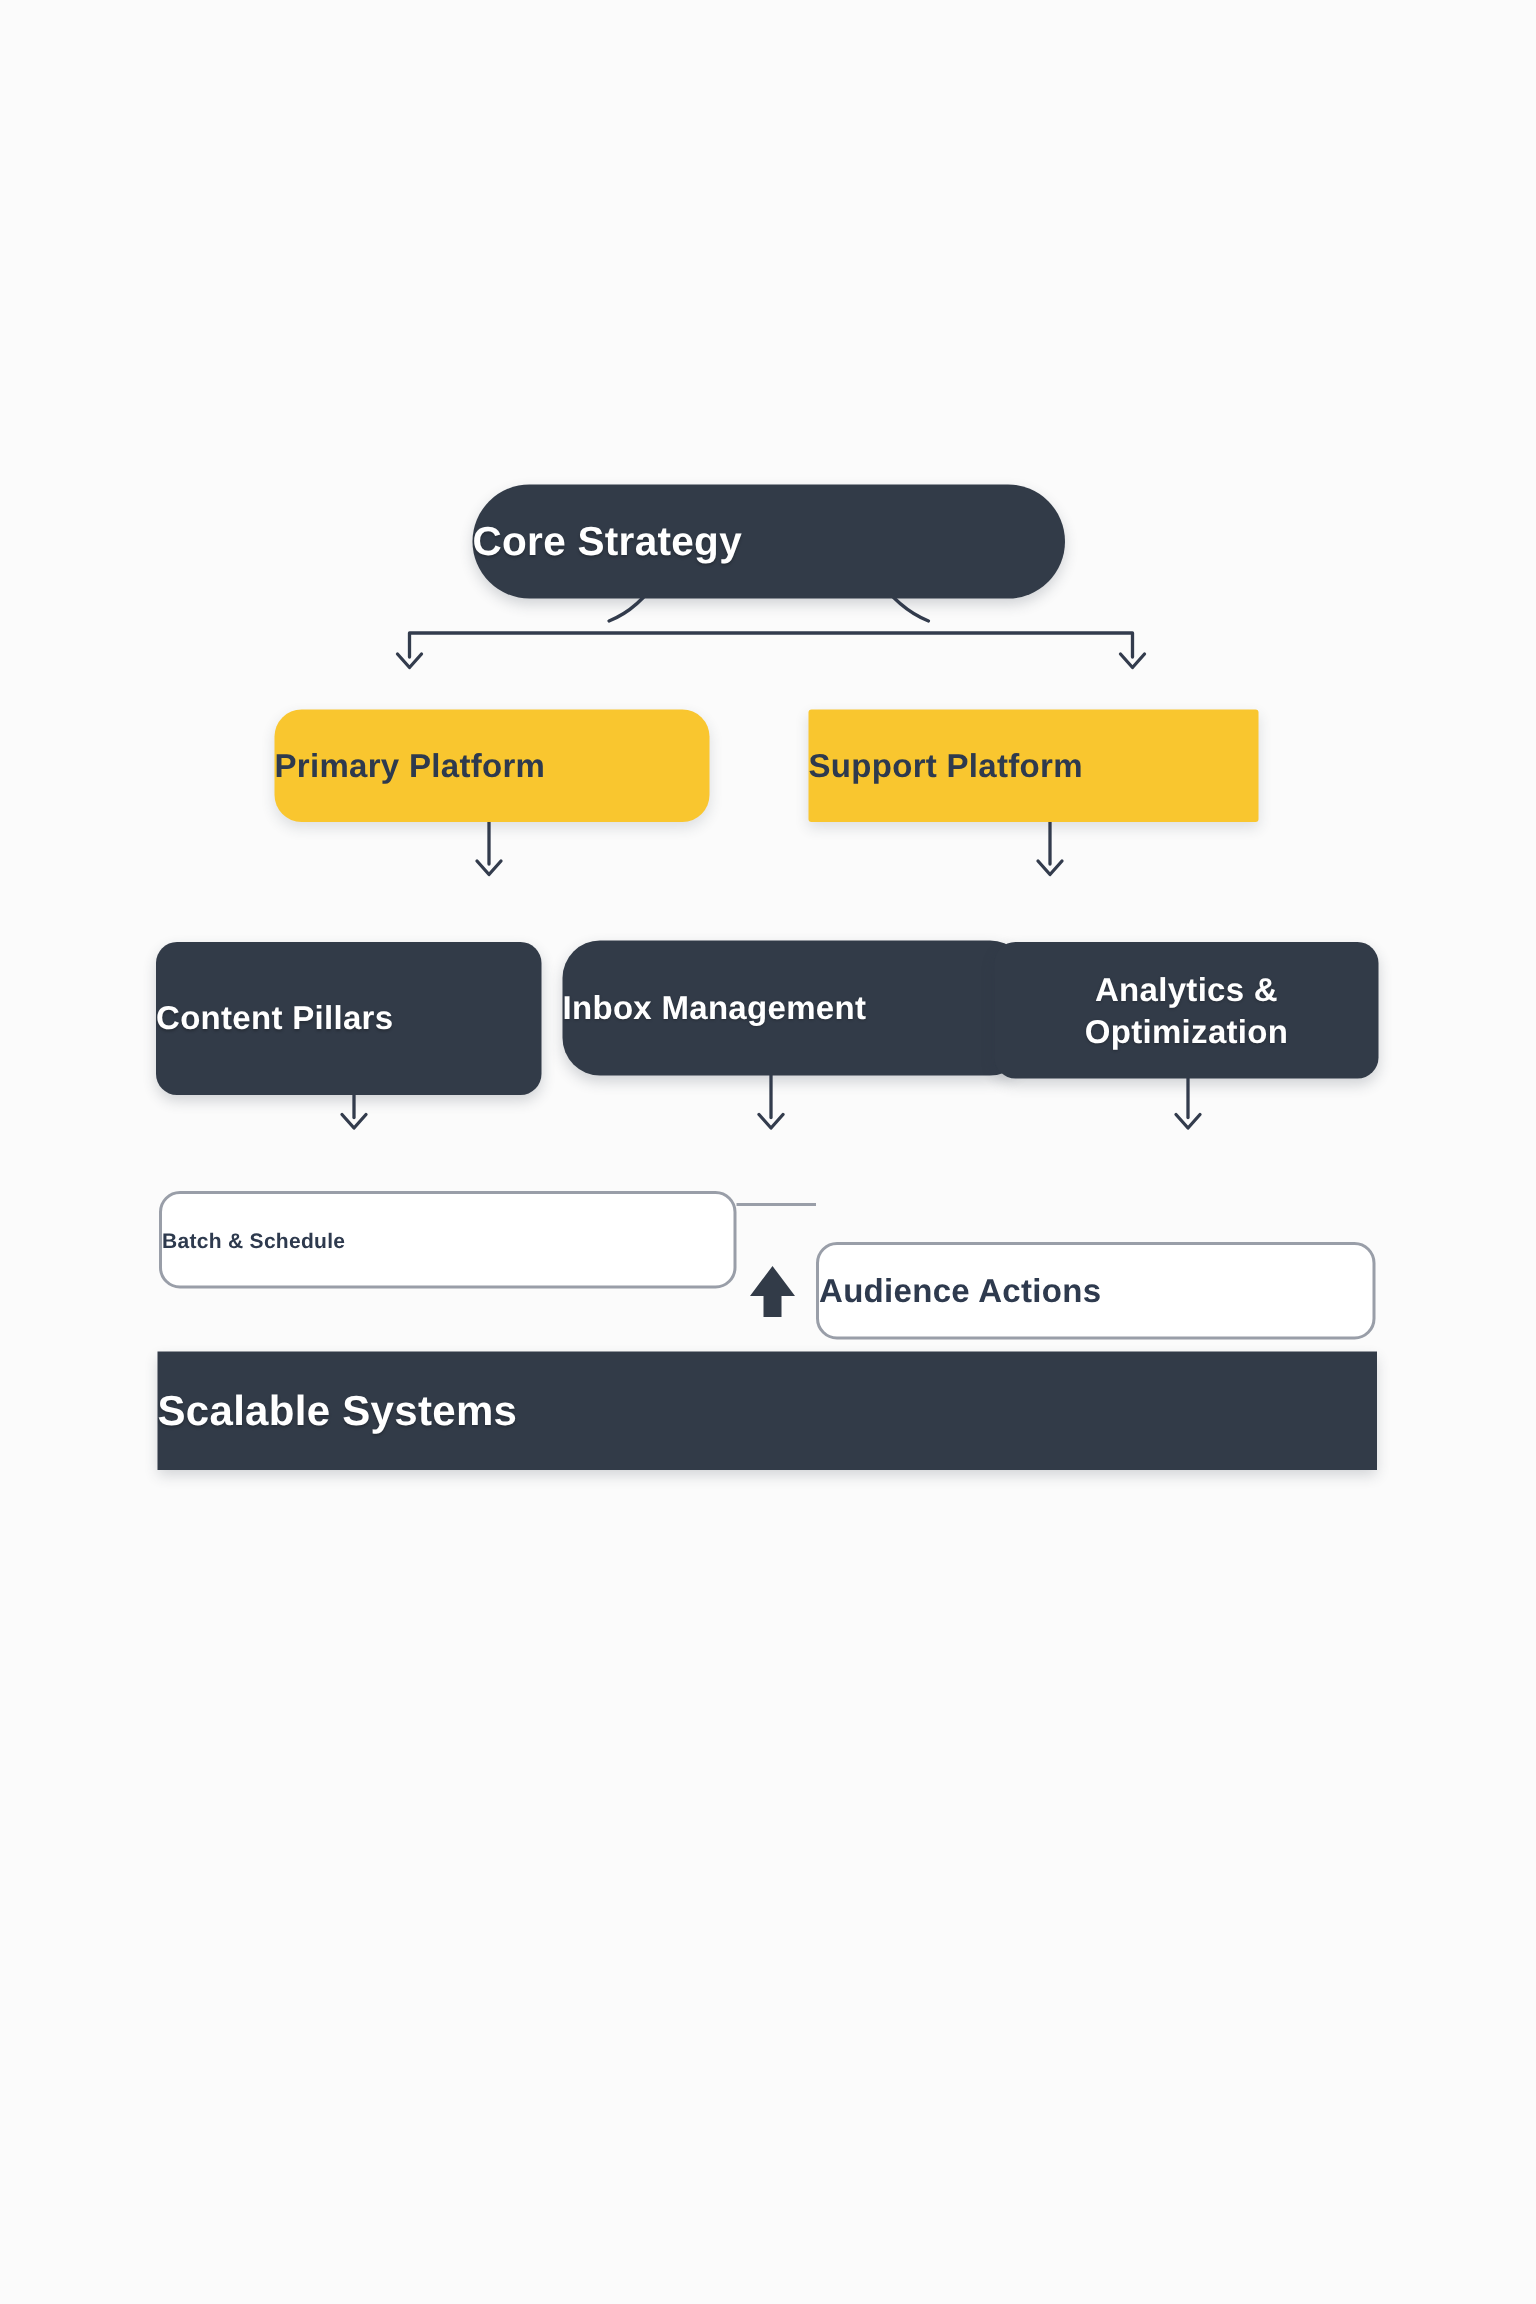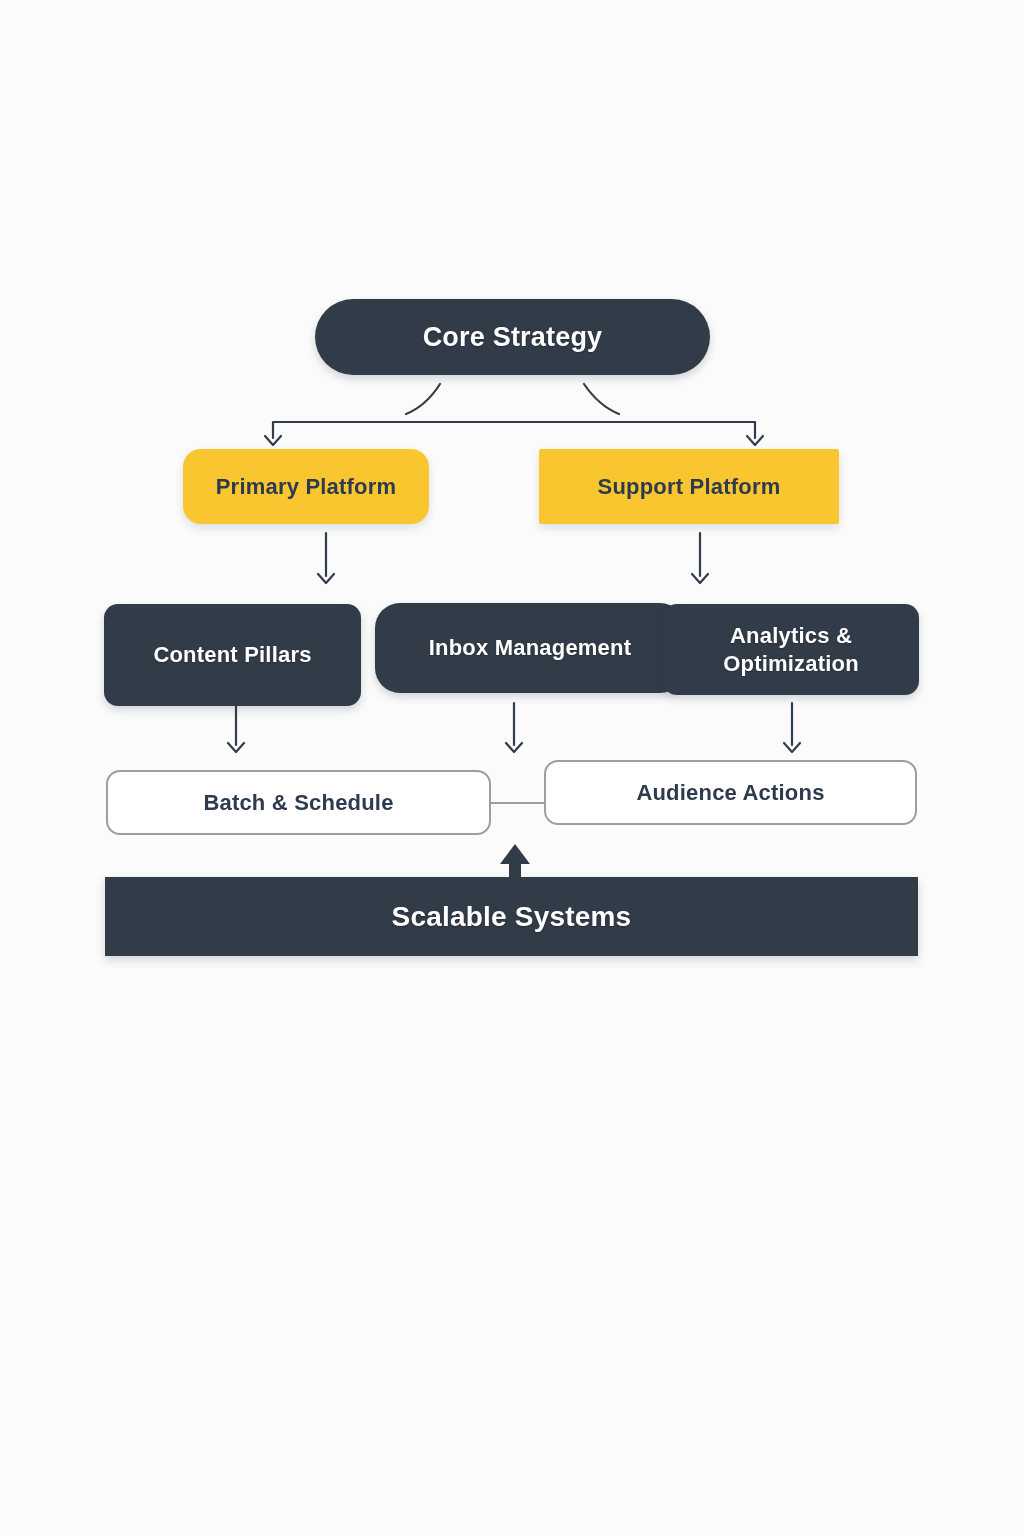--- a/index.html
+++ b/index.html
@@ -29,45 +29,46 @@
     stroke-linecap:round;stroke-linejoin:round;
   }
   svg.connectors .gray{
     fill:none;stroke:var(--box-border);stroke-width:2;
   }
   svg.connectors .solid{
     fill:var(--dark);stroke:none;
   }
   .node{
     position:absolute;
-    display:flex;align-items:center;justify-content:center;
+    display:flex;align-items:center;
     text-align:center;font-weight:700;
     letter-spacing:.2px;
+    margin-top:24px;
   }
   .node.dark{
     background:var(--dark);color:var(--white);
     box-shadow:0 4px 9px rgba(45,55,72,.20);
     text-shadow:0 1px 2px rgba(0,0,0,.25);
   }
   .node.yellow{
     background:var(--yellow);color:var(--dark-text);
     box-shadow:0 4px 9px rgba(45,55,72,.14);
   }
   .node.light{
     background:var(--white);color:var(--dark-text);
     border:2px solid var(--box-border);
   }
   #n-core{left:315px;top:299px;width:395px;height:76px;border-radius:38px;font-size:27px;}
-  #n-primary{left:183px;top:449px;width:246px;height:75px;border-radius:18px;font-size:22px;}
+  #n-primary{left:183px;top:449px;width:290px;height:75px;border-radius:18px;font-size:22px;}
   #n-support{left:539px;top:449px;width:300px;height:75px;border-radius:2px;font-size:22px;}
   #n-content{left:104px;top:604px;width:257px;height:102px;border-radius:14px;font-size:22px;}
   #n-inbox{left:375px;top:603px;width:310px;height:90px;border-radius:25px;font-size:22px;}
   #n-analytics{left:663px;top:604px;width:256px;height:91px;border-radius:14px;font-size:22px;line-height:1.25;padding:0 26px;}
-  #n-batch{left:106px;top:770px;width:385px;height:65px;border-radius:14px;font-size:22px;}
-  #n-audience{left:544px;top:760px;width:373px;height:65px;border-radius:14px;font-size:22px;}
+  #n-batch{left:106px;top:770px;width:385px;height:65px;border-radius:14px;font-size:14px;}
+  #n-audience{left:544px;top:804px;width:373px;height:65px;border-radius:14px;font-size:22px;}
   #n-scalable{left:105px;top:877px;width:813px;height:79px;border-radius:0;font-size:28px;}
 </style>
 </head>
 <body>
 
 <div class="canvas">
 
   <svg class="connectors" viewBox="0 0 1024 1536" aria-hidden="true">
 
     <path class="stroke" d="M 440 384 Q 426 406 406 414"></path>

